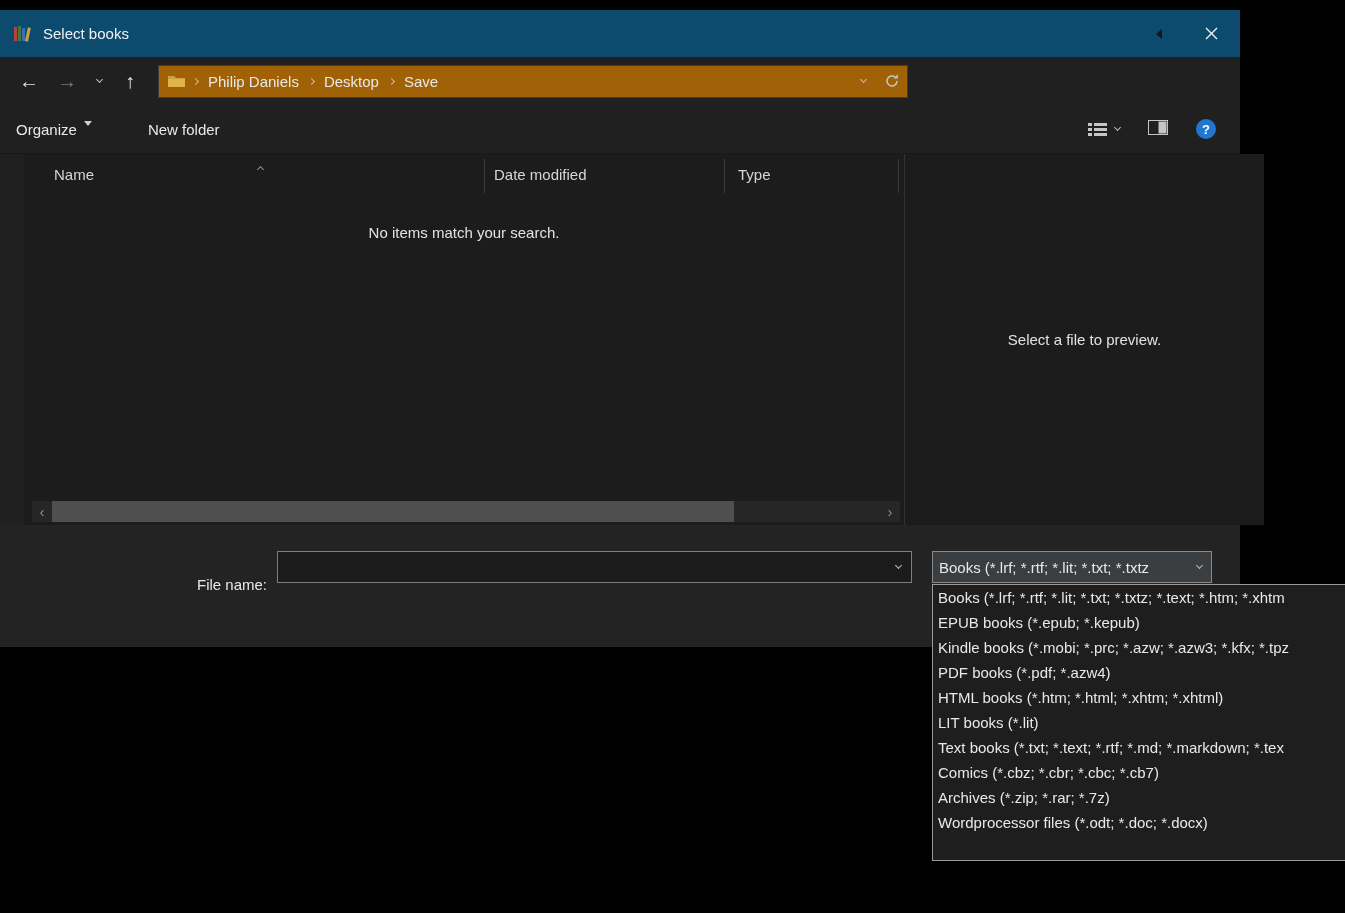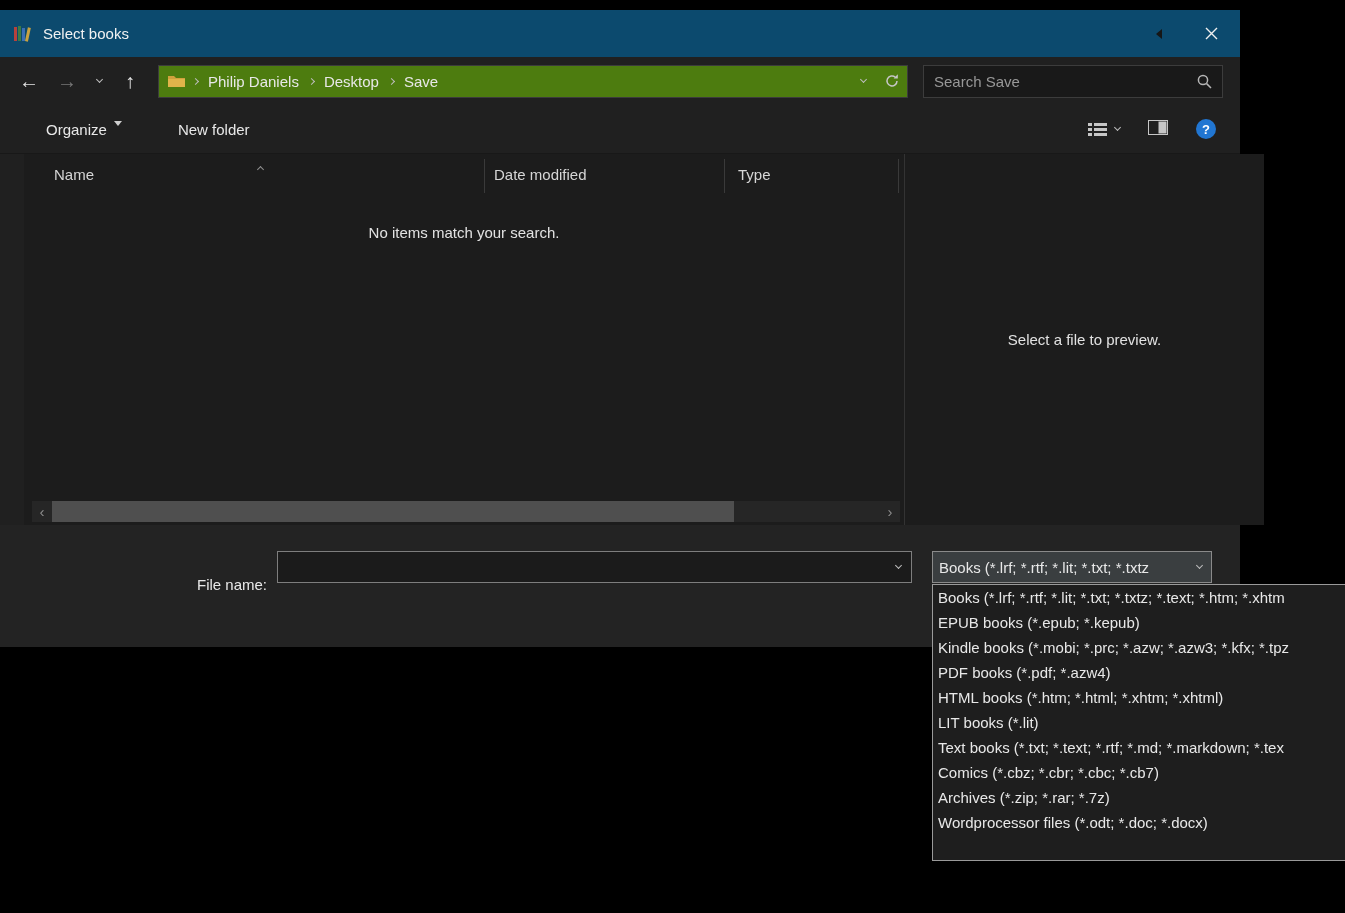--- a/index.html
+++ b/index.html
@@ -23,39 +23,39 @@
   .nav-btn.first { margin-left:10px; }
   .nav-btn.disabled { color:#777; }
   .nav-chev-btn { width:26px; display:flex; justify-content:center; }
   .chev { display:inline-block; width:7px; height:7px; border-right:1.6px solid #bdbdbd; border-bottom:1.6px solid #bdbdbd; }
   .chev.down { transform:rotate(45deg); margin-top:-3px; }
   .chev.up { transform:rotate(-135deg); margin-top:3px; }
   .chev.right { transform:rotate(-45deg); }
   .chev.sm { width:5px; height:5px; border-width:1.3px; }
   .up-btn { width:36px; }
 
-  .addressbar { margin-left:10px; width:750px; height:33px; background:#4d7c0f; border:1px solid #3c3c3c;
+  .addressbar { margin-left:10px; width:750px; height:33px; background:#a16207; border:1px solid #3c3c3c;
     display:flex; align-items:center; font-size:15px; }
   .folder-icon { margin-left:9px; display:flex; }
   .bsep { padding:0 8px; display:flex; align-items:center; }
   .crumb { padding:2px 2px; cursor:default; white-space:nowrap; }
   .addr-right { margin-left:auto; display:flex; align-items:center; }
   .addr-chev { width:28px; display:flex; justify-content:center; }
   .refresh-btn { width:30px; display:flex; justify-content:center; align-items:center; }
 
   .searchbox { margin-left:15px; width:300px; height:33px; background:#191919; border:1px solid #3c3c3c;
     display:flex; align-items:center; }
   .searchbox input { flex:1; background:transparent; border:none; outline:none; color:#e8e8e8;
     font-size:15px; padding-left:10px; font-family:"Liberation Sans", sans-serif; }
   .searchbox input::placeholder { color:#989898; }
   .search-icon-btn { width:36px; display:flex; justify-content:center; align-items:center; }
 
   
   .toolbar { height:49px; display:flex; align-items:center; border-bottom:1px solid #181818; }
-  .organize { margin-left:46px; font-size:15px; display:flex; align-items:flex-start; gap:7px; cursor:default; }
+  .organize { margin-left:16px; font-size:15px; display:flex; align-items:flex-start; gap:7px; cursor:default; }
   .tri-down { width:0; height:0; border-left:4px solid transparent; border-right:4px solid transparent; border-top:5px solid #cfcfcf; }
   .newfolder { margin-left:56px; font-size:15px; cursor:default; }
   .tb-right { margin-left:auto; display:flex; align-items:center; margin-right:24px; gap:28px; }
   .views-btn { display:flex; align-items:center; gap:8px; }
   .help-btn { width:20px; height:20px; border-radius:50%; background:#2176d2; color:#fff;
     font-size:13px; font-weight:bold; display:flex; align-items:center; justify-content:center; }
 
   
   .listarea { position:absolute; left:0; top:144px; width:1240px; height:371px; background:#1c1c1c;margin-left:24px; }
   .vdivider { position:absolute; left:880px; top:0; width:1px; height:100%; background:#333; }
@@ -158,29 +158,20 @@
         </div>
         <div class="refresh-btn">
           <svg width="16" height="16" viewBox="0 0 16 16">
             <path d="M13 8 a5 5 0 1 1 -1.7 -3.8" fill="none" stroke="#c6c6c6" stroke-width="1.5"></path>
             <path d="M13.8 1.2 v4.2 h-4.2 z" fill="#c6c6c6"></path>
           </svg>
         </div>
       </div>
     </div>
 
-    <div class="searchbox">
-      <input type="text" placeholder="Search Save" style="">
-      <div class="search-icon-btn">
-        <svg width="17" height="17" viewBox="0 0 17 17">
-          <circle cx="7" cy="7" r="4.6" fill="none" stroke="#b5b5b5" stroke-width="1.5"></circle>
-          <line x1="10.6" y1="10.6" x2="15" y2="15" stroke="#b5b5b5" stroke-width="1.5"></line>
-        </svg>
-      </div>
-    </div>
   </div>
 
   <div class="toolbar">
     <div class="organize">
       <span>Organize</span>
       <span class="tri-down"></span>
     </div>
     <div class="newfolder">New folder</div>
     <div class="tb-right">
       <div class="views-btn">

